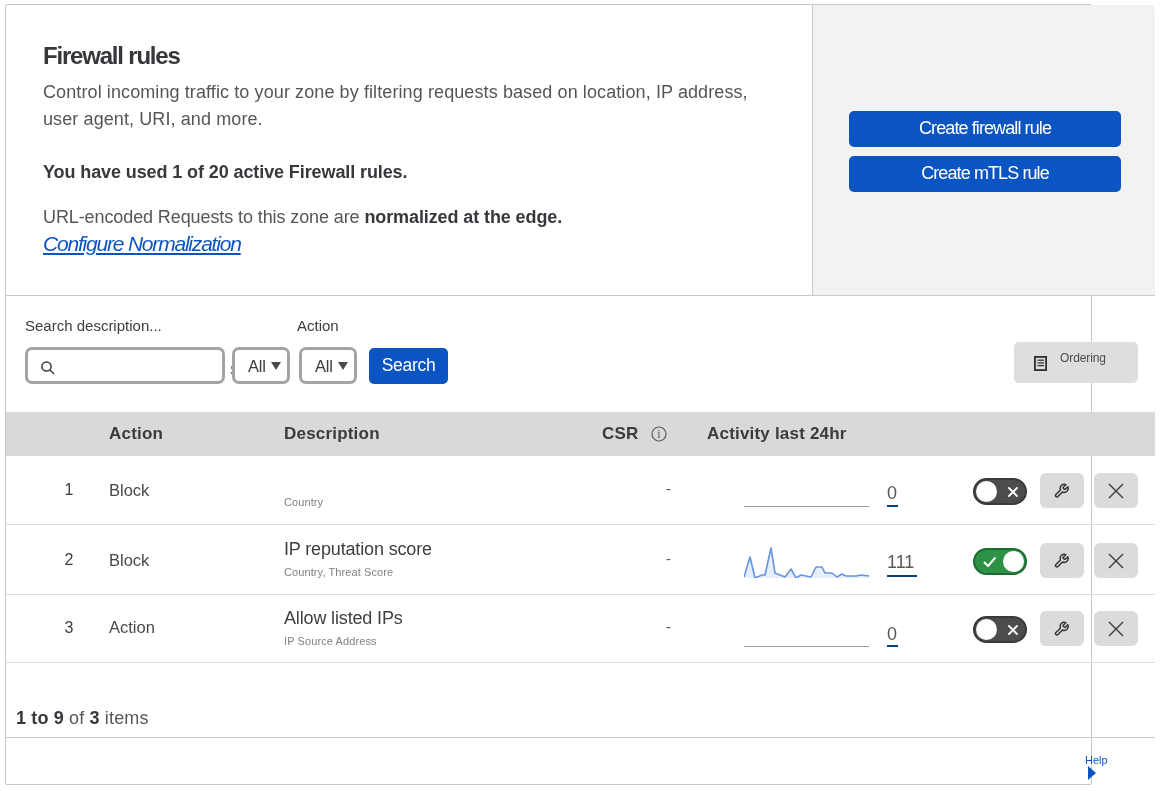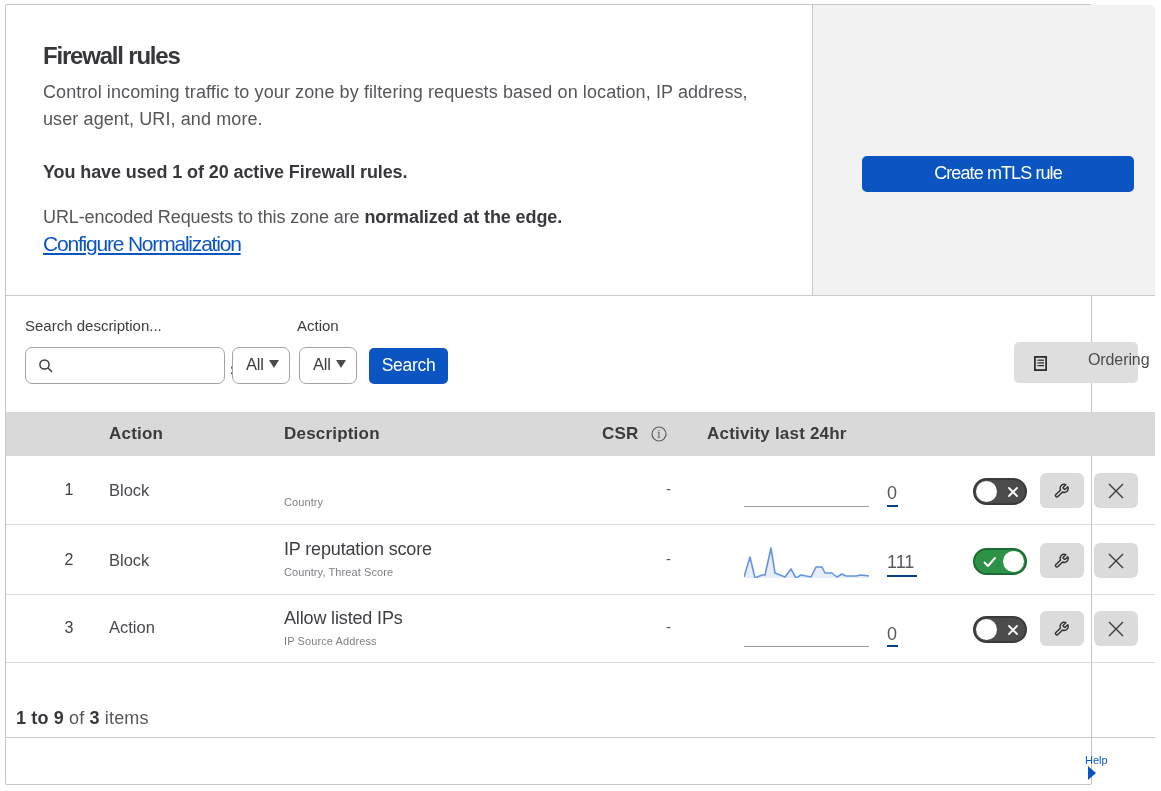--- a/index.html
+++ b/index.html
@@ -9,32 +9,32 @@
 
 #topsec { position:absolute; left:0; top:0; width:1149px; height:291px; border-bottom:1px solid #c9c9c9; border-radius:5px 5px 0 0; overflow:hidden; }
 #graypanel { position:absolute; right:0; top:0; width:343px; height:100%; background:#f2f2f2; border-left:1px solid #c9c9c9; }
 h1 { position:absolute; left:37px; top:36px; font-size:24px; line-height:30px; font-weight:bold; color:#35373b; letter-spacing:-1.2px; }
 .body-txt { font-size:18px; color:#55565a; line-height:27px; letter-spacing:0.1px; }
 #p1 { position:absolute; left:37px; top:74px; }
 #pbold { position:absolute; left:37px; top:154px; font-weight:bold; color:#36383c; letter-spacing:-0.1px; }
 #purl { position:absolute; left:37px; top:199px; letter-spacing:-0.1px; }
 #purl b { color:#36383c; }
 #plink { position:absolute; left:37px; top:227px; }
-#plink a { color:#0b55c3; text-decoration:underline; font-size:21px; letter-spacing:-1.2px; }
+#plink a { color:#0b55c3; text-decoration:underline; font-size:21px; letter-spacing:-1.2px;font-style:italic; }
 .bluebtn { position:absolute; left:843px; width:272px; height:36px; background:#0b55c3; border-radius:5px; color:#fff; font-size:18px; letter-spacing:-0.9px; text-align:center; line-height:35px; }
 
 
 .flabel { position:absolute; top:312px; font-size:15px; color:#3c3c3c;text-align:center; }
-.ctrl { position:absolute; top:342px; height:37px; border:1px solid #a3a3a3; border-radius:7px; background:#fff;padding-left:40px; }
+.ctrl { position:absolute; top:342px; height:37px; border:3px solid #a3a3a3; border-radius:7px; background:#fff;padding-left:40px; }
 #searchinput { left:19px; width:200px; }
 .dd { font-size:16.5px; letter-spacing:-0.2px; color:#3c3c3c; }
 .caret { display:inline-block; width:0; height:0; border-left:5.5px solid transparent; border-right:5.5px solid transparent; border-top:8px solid #4a4a4a; vertical-align:middle; margin-left:5px; margin-top:-3px; }
 #searchbtn { position:absolute; left:363px; top:343px; width:79px; height:36px; background:#0b55c3; border-radius:5px; color:#fff; font-size:17.5px; letter-spacing:-0.3px; text-align:center; line-height:35px; }
 #orderbtn { position:absolute; left:1008px; top:337px; width:124px; height:41px; background:#dedede; border-radius:5px; }
-#orderbtn span { position:absolute; left:46px; top:9px; font-size:16px; letter-spacing:-0.1px; color:#4c4c4c;margin-left:28px; }
+#orderbtn span { position:absolute; left:46px; top:9px; font-size:12px; letter-spacing:-0.1px; color:#4c4c4c; }
 
 
 #thead { position:absolute; left:0; top:407px; width:1149px; height:44px; background:#d9d9d9; }
 #thead div { position:absolute; top:12px; font-size:17px; letter-spacing:0.2px; font-weight:bold; color:#3b3b3b; }
 .row { position:absolute; left:0; width:1149px; border-bottom:1px solid #dcdcdc; }
 .rownum { position:absolute; left:55px; width:16px; text-align:center; font-size:16px; color:#404040; }
 .rowaction { position:absolute; left:103px; font-size:16.5px; color:#47494d; }
 .rowtitle { position:absolute; left:278px; font-size:18px; letter-spacing:-0.15px; color:#3c3e42; }
 .rowsub { position:absolute; left:278px; font-size:11px; letter-spacing:0.1px; color:#7f8186; }
 .rowdash { position:absolute; left:660px; font-size:15px; color:#55565a; }
@@ -59,21 +59,22 @@
 <body>
 <div id="card">
 
   <div id="topsec">
     <div id="graypanel"></div>
     <h1>Firewall rules</h1>
     <div id="p1" class="body-txt">Control incoming traffic to your zone by filtering requests based on location, IP address,<br>user agent, URI, and more.</div>
     <div id="pbold" class="body-txt">You have used 1 of 20 active Firewall rules.</div>
     <div id="purl" class="body-txt">URL-encoded Requests to this zone are <b>normalized at the edge.</b></div>
     <div id="plink"><a href="#">Configure Normalization</a></div>
-    <div class="bluebtn" style="top:151px;margin-left:13px;">Create mTLS rule</div>
+    <div class="bluebtn" style="top:106px;">Create firewall rule</div>
+    <div class="bluebtn" style="top:151px;">Create mTLS rule</div>
   </div>
 
   <div class="flabel" style="left:19px;">Search description...</div>
   <div class="flabel" style="left:224px;margin-top:44px;">Status</div>
   <div class="flabel" style="left:291px;">Action</div>
   <div class="ctrl" id="searchinput">
     <svg width="16" height="16" viewBox="0 0 16 16" style="position:absolute;left:12px;top:10px;">
       <circle cx="6.5" cy="6.5" r="4.6" fill="none" stroke="#3b3b3b" stroke-width="1.5"></circle>
       <line x1="10" y1="10" x2="14" y2="14" stroke="#3b3b3b" stroke-width="1.5"></line>
     </svg>

